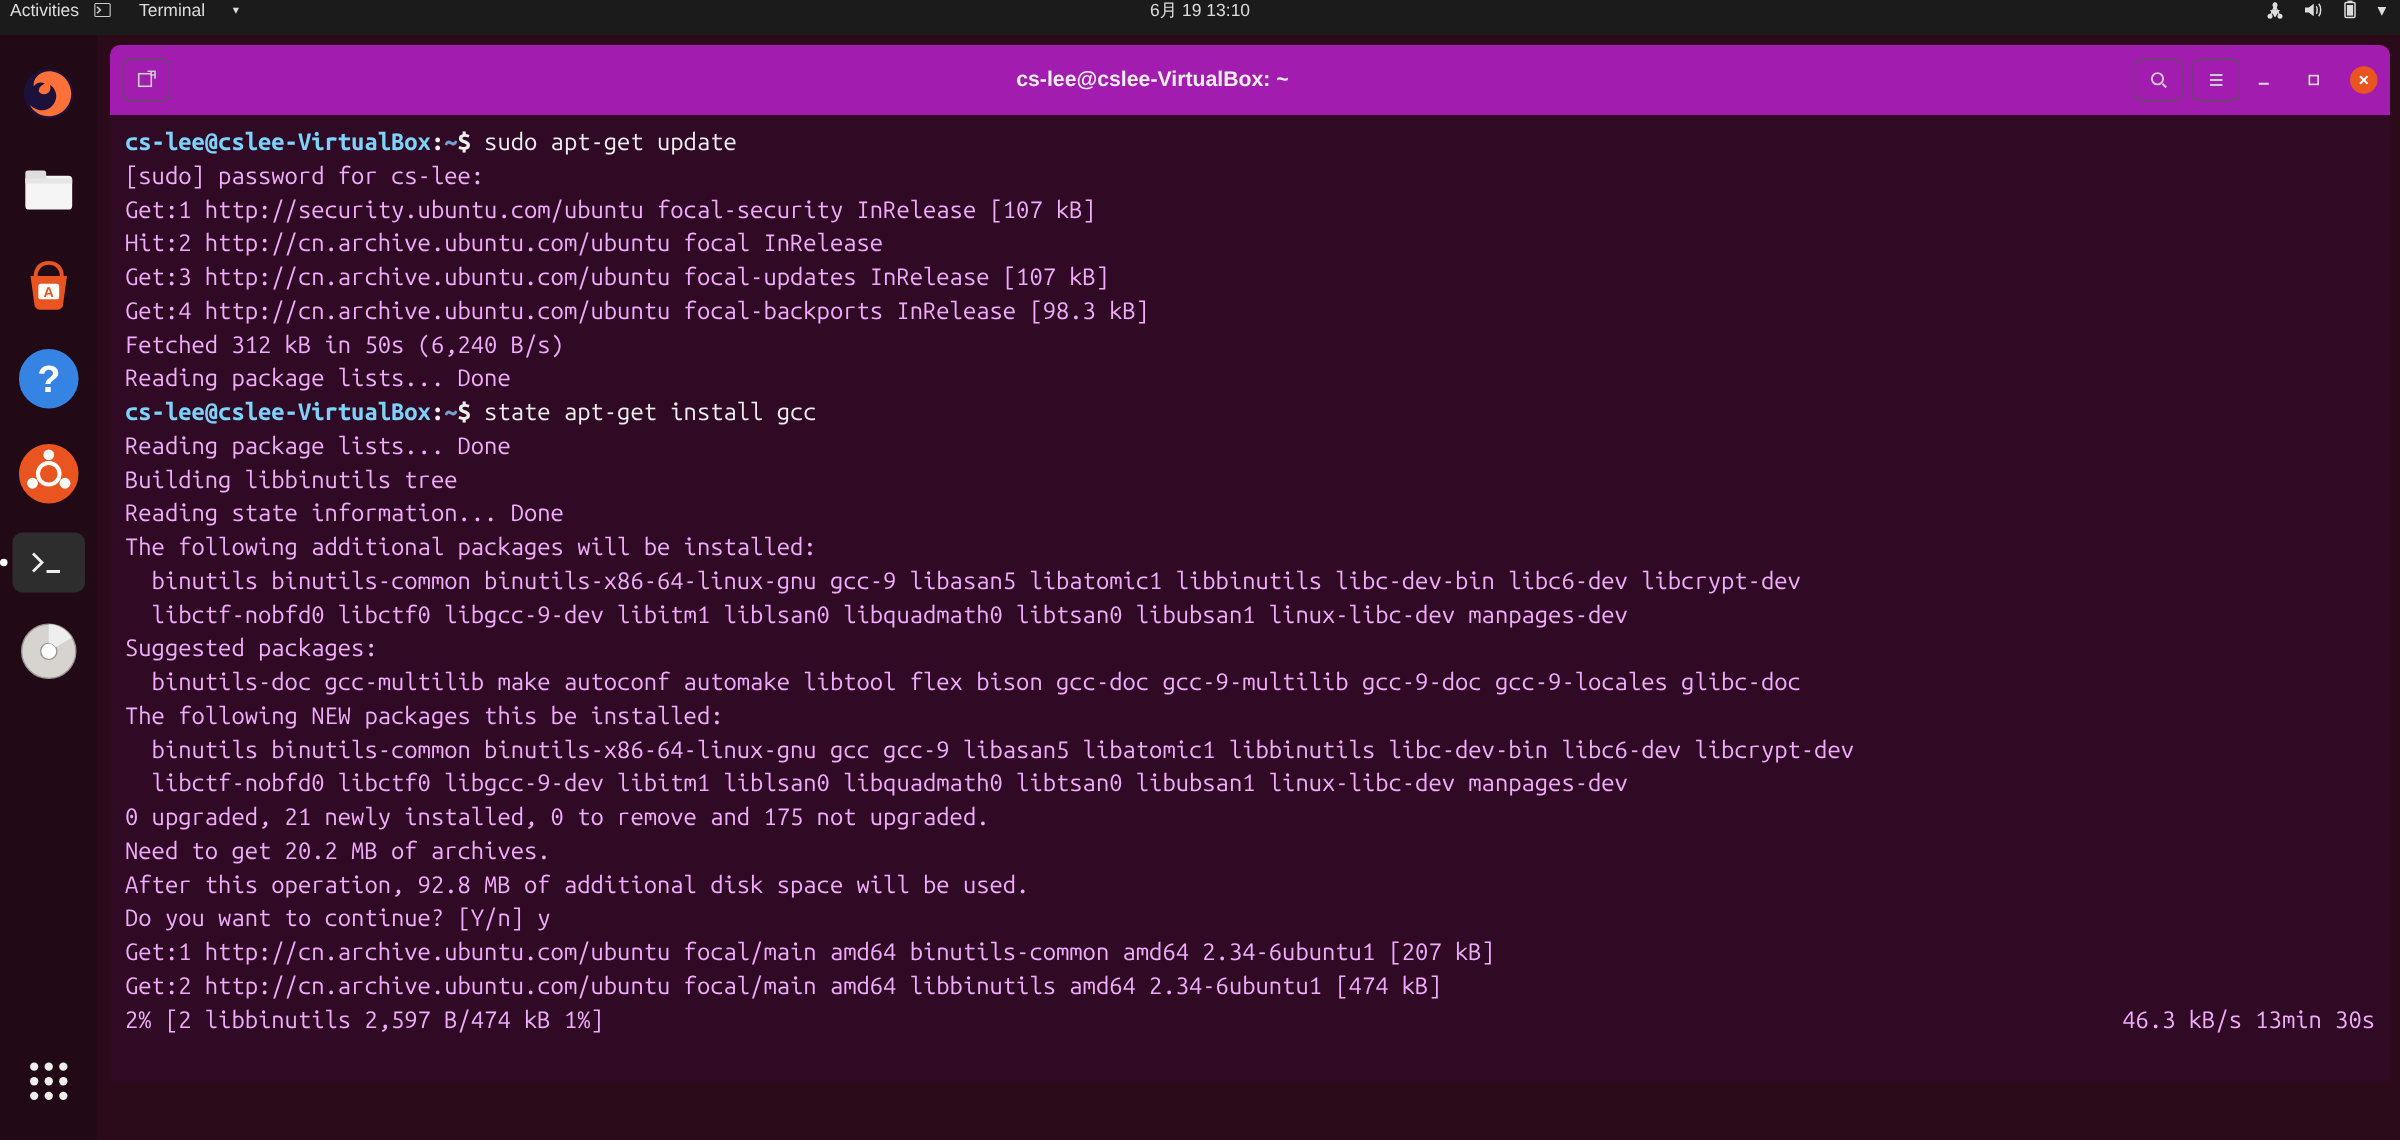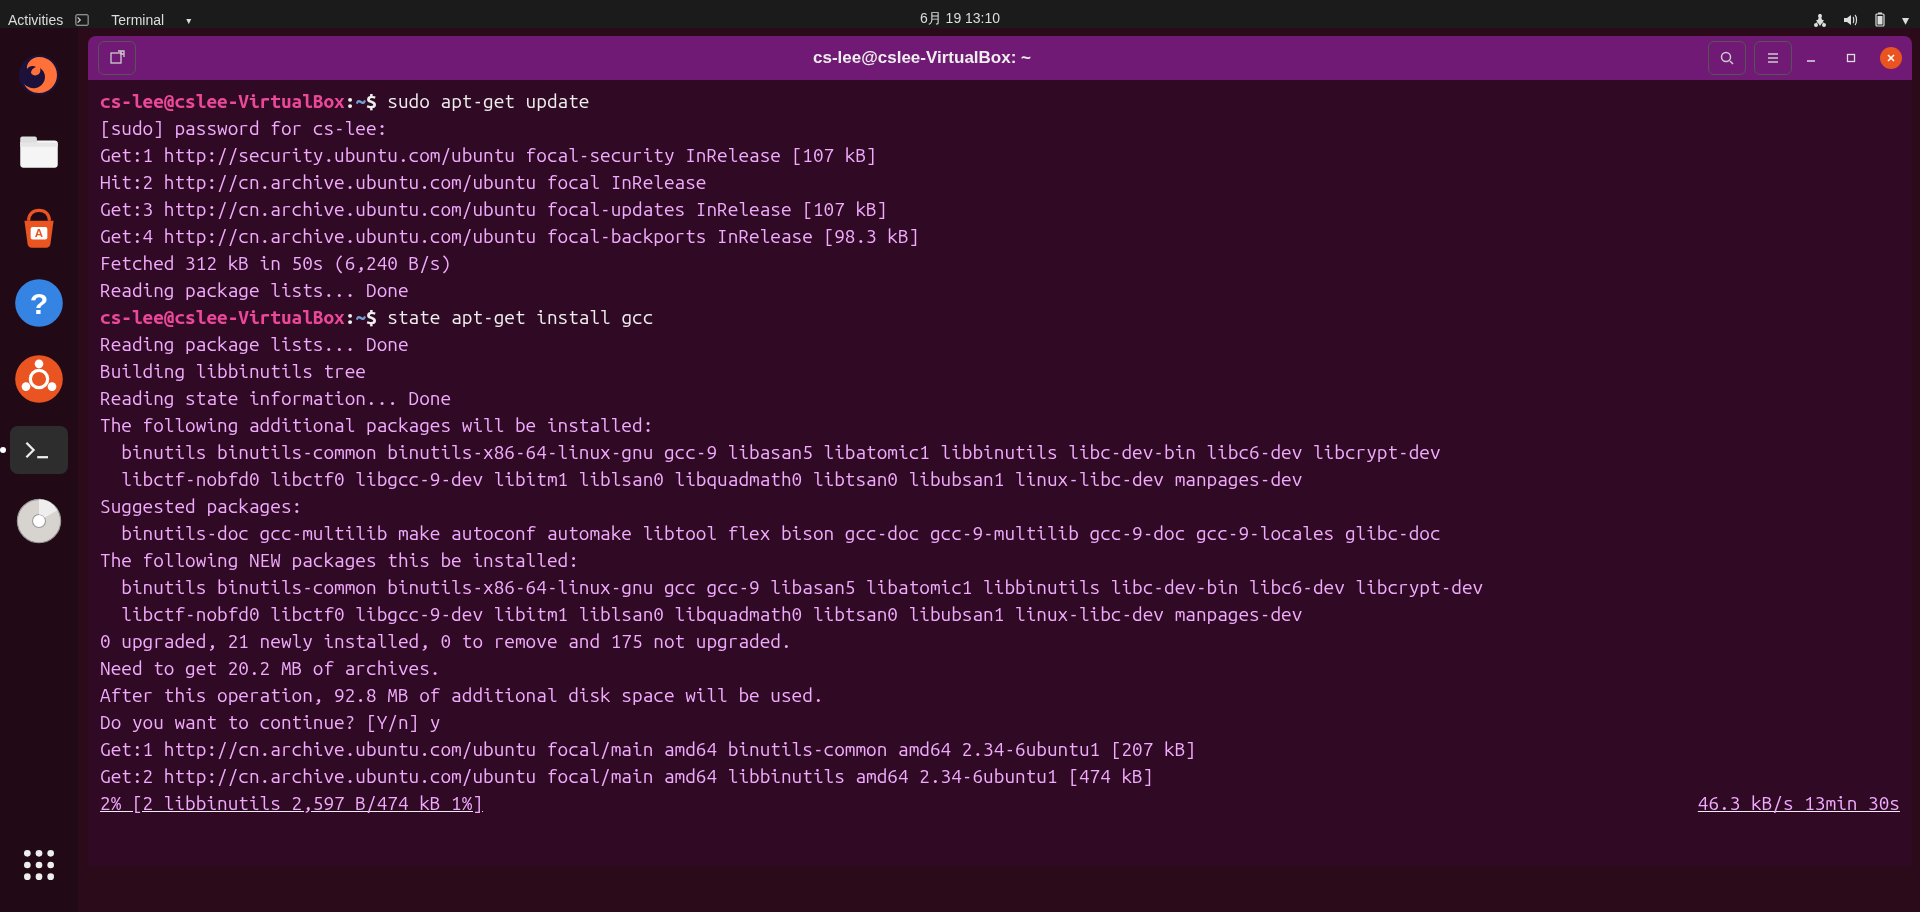--- a/index.html
+++ b/index.html
@@ -1,52 +1,52 @@
 <!DOCTYPE html>
 <html><head>
 <meta charset="utf-8">
 <style>
   html,body{margin:0;padding:0;height:100%;background:#2b0a1a;font-family:sans-serif;color:#eee;}
   .screen{width:1920px;height:912px;position:relative;background:#2b0a1a;overflow:hidden;}
   
-  .topbar{height:28px;background:#1b1b1b;display:flex;align-items:flex-end;padding:0 8px;font-size:14px;color:#ddd;}
+  .topbar{height:28px;background:#1b1b1b;display:flex;align-items:flex-start;padding:0 8px;font-size:14px;color:#ddd;}
   .tb-left{display:flex;align-items:center;gap:12px;}
   .tb-app{display:flex;align-items:center;gap:22px;}
   .tb-app .icon{width:14px;height:14px;display:inline-block;}
   .tb-app .arrow{font-size:10px;}
   .tb-center{position:absolute;left:50%;transform:translateX(-50%);}
   .tb-right{margin-left:auto;display:flex;align-items:center;gap:14px;}
   .tb-right .icon{width:16px;height:16px;display:inline-block;}
   
   .desktop{position:absolute;top:28px;left:0;right:0;bottom:0;}
   
   .dock{position:absolute;left:0;top:0;bottom:0;width:78px;background:rgba(20,10,15,0.4);display:flex;flex-direction:column;align-items:center;padding-top:18px;gap:18px;}
   .dock-icon{width:58px;height:58px;border-radius:12px;display:flex;align-items:center;justify-content:center;position:relative;}
   .dock-icon.active::before{content:"";position:absolute;left:-10px;width:6px;height:6px;border-radius:50%;background:#fff;}
   .dock-icon.term{background:#2d2d2d;width:58px;height:48px;border-radius:8px;}
   .dock-spacer{flex:1;}
   
   .termwin{position:absolute;left:88px;top:8px;right:8px;height:830px;background:#300a24;border-radius:8px 8px 0 0;display:flex;flex-direction:column;overflow:hidden;}
-  .titlebar{height:44px;background:#701a75;display:flex;align-items:center;padding:0 10px;}
+  .titlebar{height:56px;background:#a21caf;display:flex;align-items:center;padding:0 10px;}
   .tb-btn{width:36px;height:32px;border-radius:6px;display:flex;align-items:center;justify-content:center;background:transparent;}
   .tb-btn svg{width:16px;height:16px;}
   .title{flex:1;text-align:center;font-weight:bold;font-size:17px;color:#eee;}
   .win-controls{display:flex;gap:18px;align-items:center;margin-left:8px;}
   .wc{width:22px;height:22px;border-radius:50%;display:flex;align-items:center;justify-content:center;color:#ddd;font-size:12px;}
   .wc.close{background:#e95420;}
   .tb-btn.box{border:1px solid #555;}
   
   .termbody{flex:1;padding:8px 12px;font-family:"Ubuntu Mono","DejaVu Sans Mono",monospace;font-size:19px;line-height:27px;white-space:pre;color:#eee;overflow:hidden;}
-  .prompt-user{color:#ec4899;font-weight:bold;}
+  .prompt-user{color:#7dd3fc;font-weight:bold;}
   .prompt-colon{color:#eee;font-weight:bold;}
   .prompt-path{color:#729fcf;font-weight:bold;}
   .prompt-dollar{color:#eee;font-weight:bold;}
   .cmd{color:#eee;}
   .out{color:#f0abfc;}
-  .status{display:flex;text-decoration:underline;}
+  .status{display:flex;}
   .status .left{flex:0 0 auto;}
   .status .right{margin-left:auto;}
 </style>
 </head>
 <body>
 
 <div class="screen">
 
   <div class="topbar">
     <div class="tb-left">

